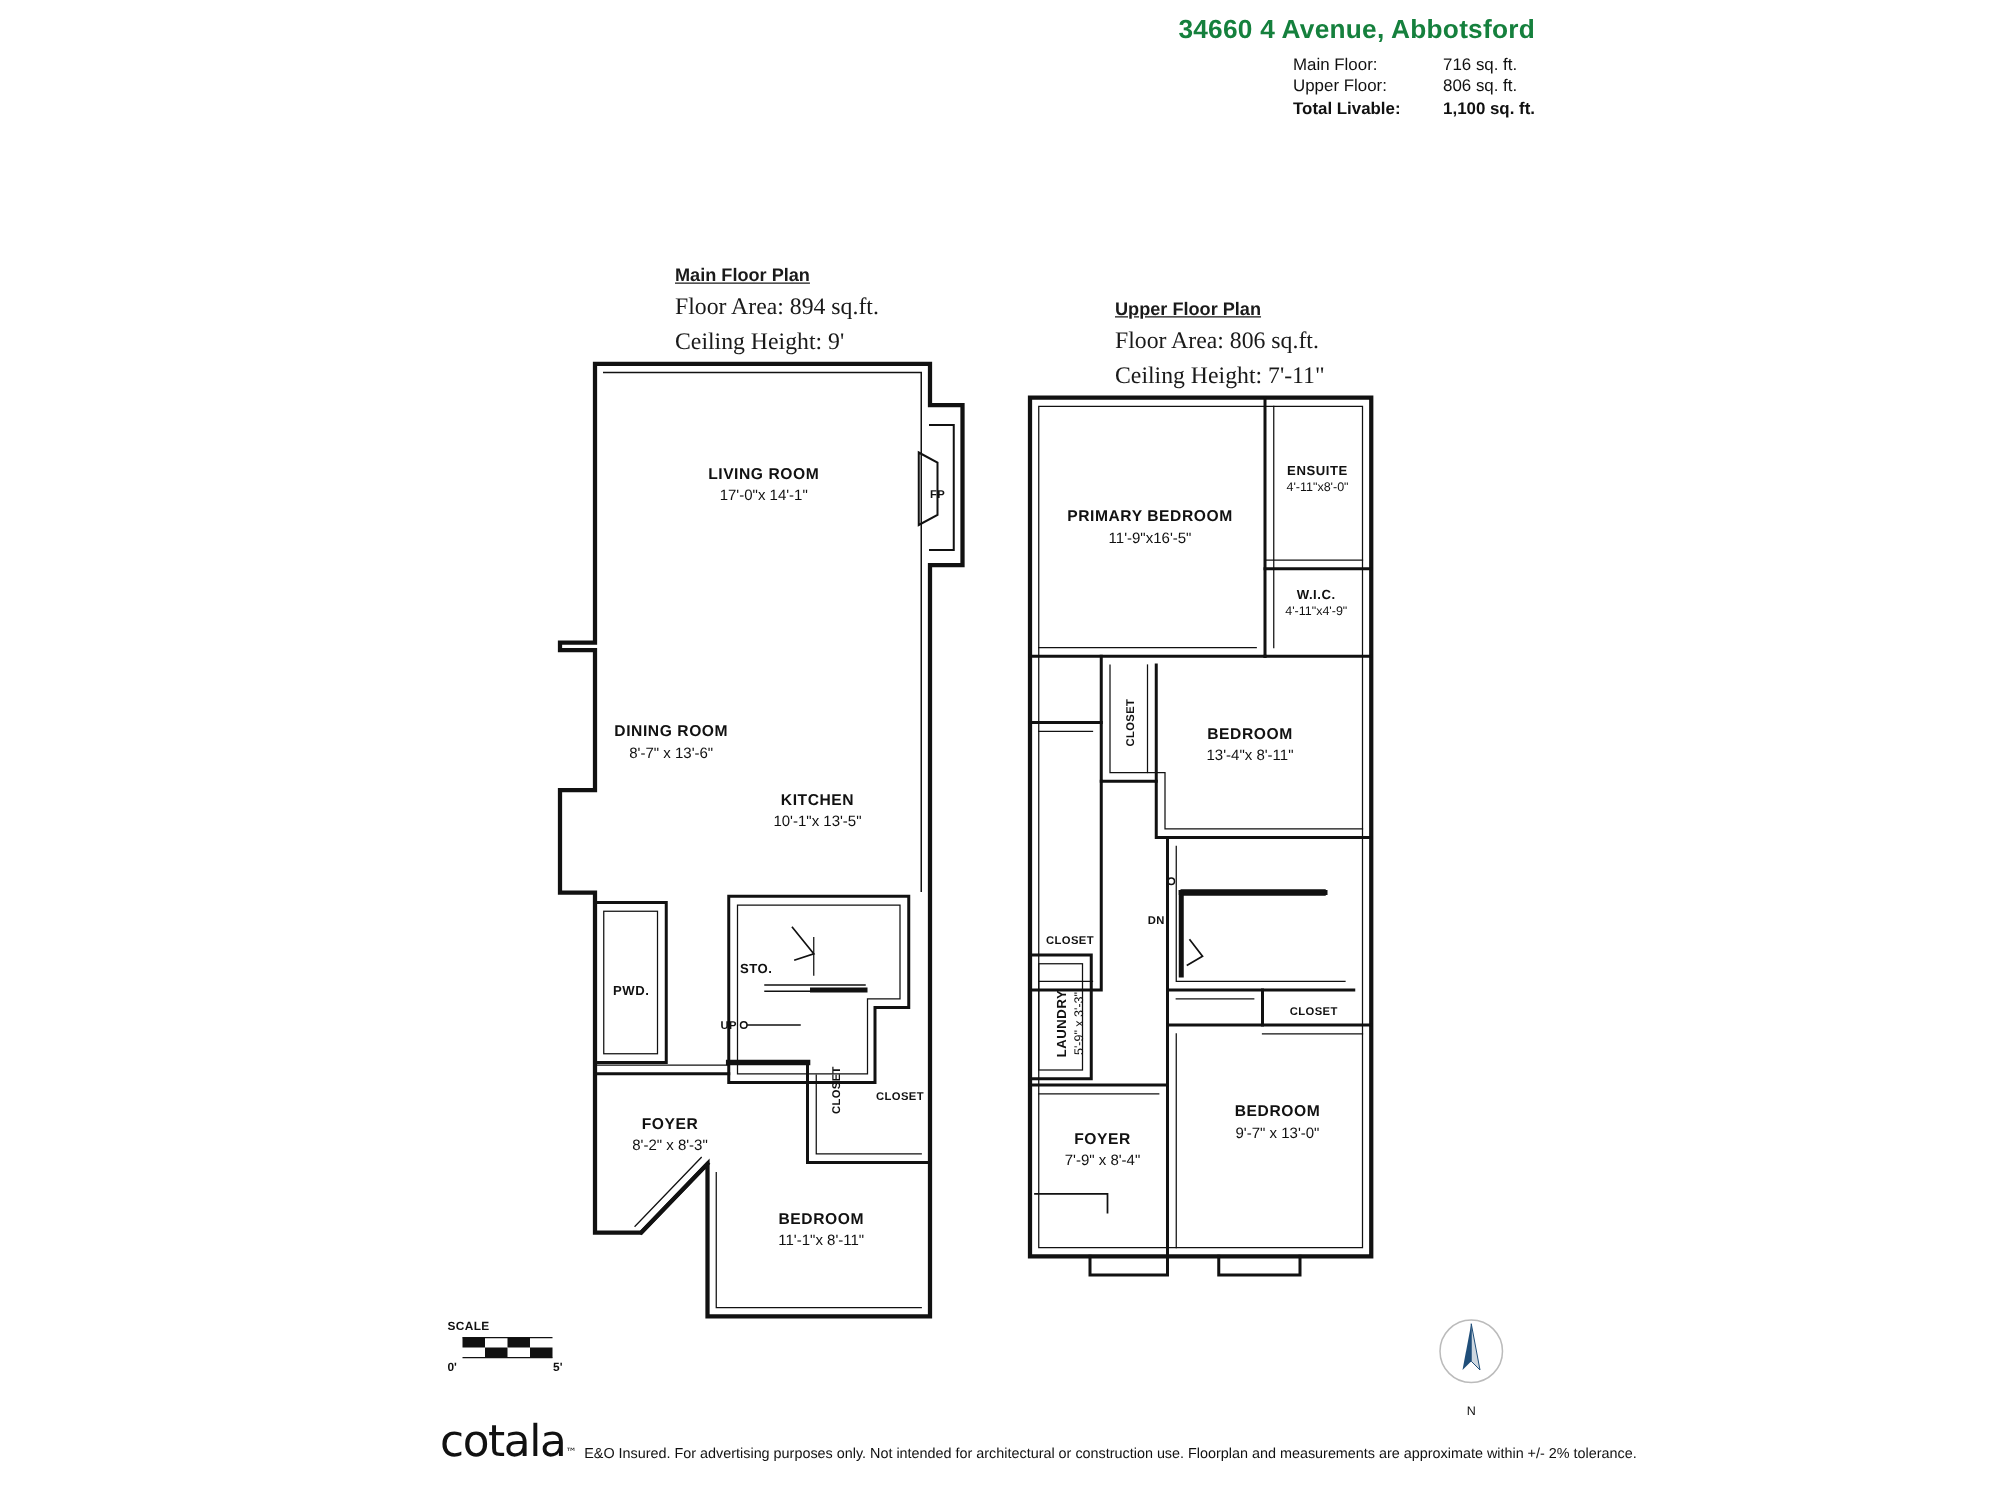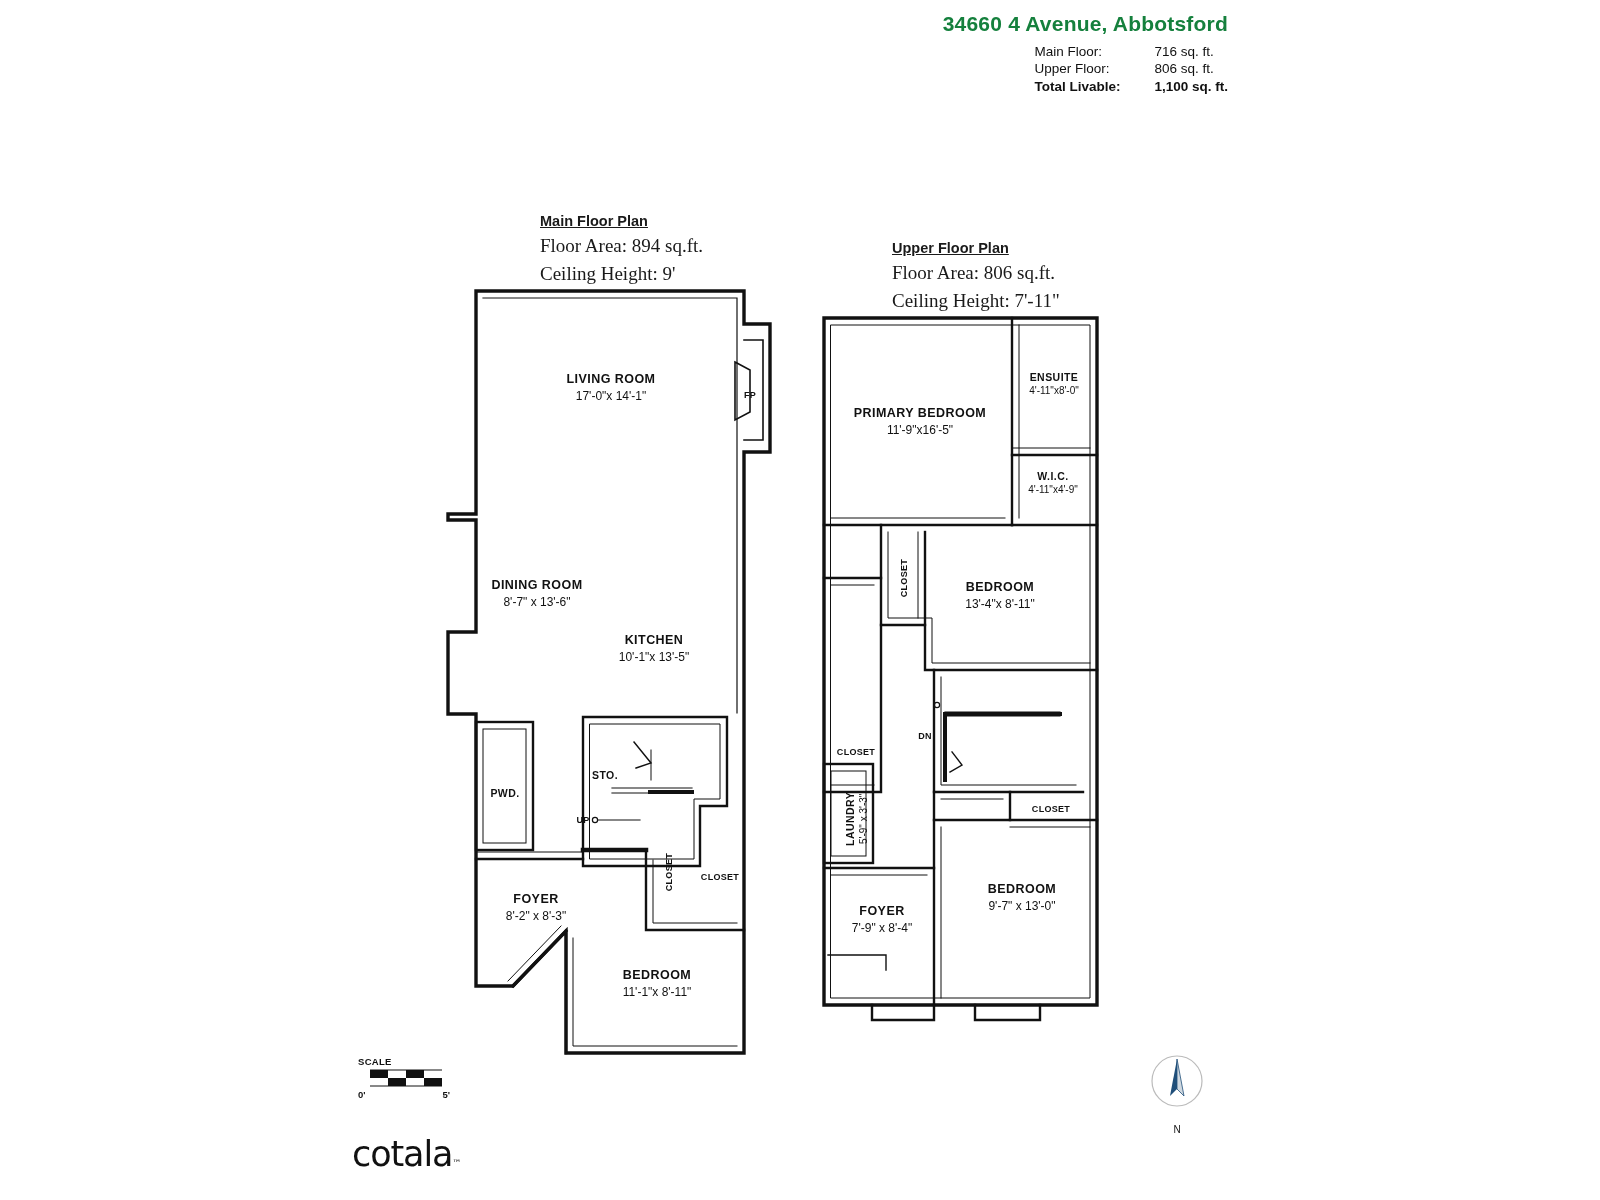--- a/index.html
+++ b/index.html
@@ -378,14 +378,15 @@
 
 <div id="compass" class="abs">
   <span class="n-letter">N</span>
 </div>
 
 <div id="footer" class="abs">
   <div id="footer-inner">
     <div id="brand">
       <span>cotala</span><span id="brand-tm">™</span>
     </div>
+    <div id="disclaimer">E&amp;O Insured. For advertising purposes only. Not intended for architectural or construction use. Floorplan and measurements are approximate within +/- 2% tolerance.</div>
   </div>
 </div>
 
 </body></html>

